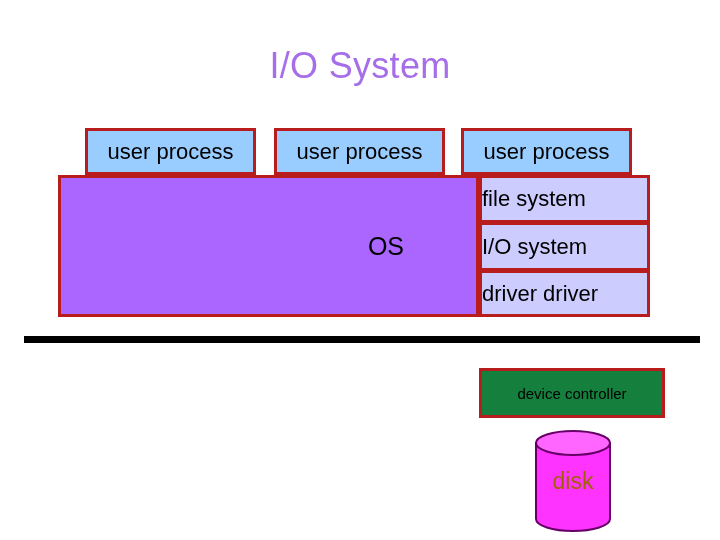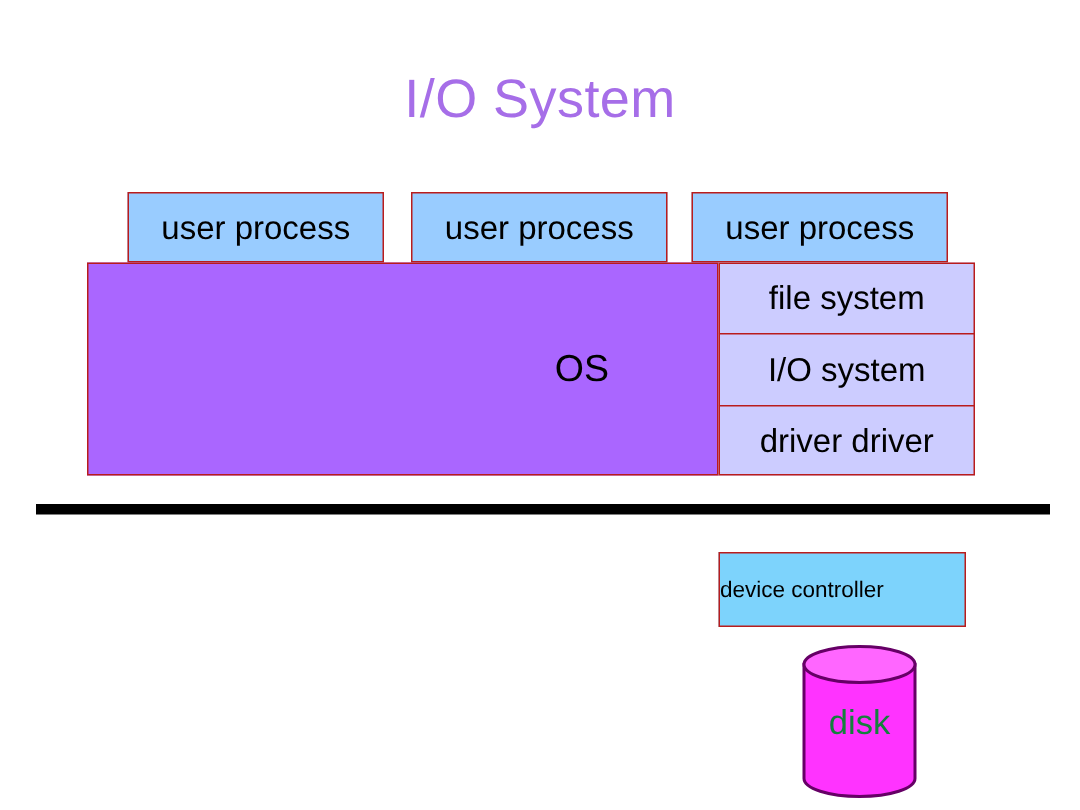--- a/index.html
+++ b/index.html
@@ -28,21 +28,21 @@
     line-height: 44px;
     color: #a66ee8;
     letter-spacing: 0.3px;
     white-space: nowrap;
   }
 
   
   .box {
     position: absolute;
     box-sizing: border-box;
-    border: 1px solid #b91c1c;
+    border: 3px solid #b91c1c;
     display: flex;
     align-items: center;
     color: #000000;
     white-space: nowrap;
   }
 
   .userproc {
     background: #99ccff;
     font-size: 22px;
     justify-content: center;
@@ -64,42 +64,42 @@
     justify-content: flex-end;
     padding-right: 72px;
     align-items: center;
   }
 
   .stack-cell {
     left: 479px;
     width: 171px;
     background: #ccccff;
     font-size: 22px;
-    justify-content: center;
   }
   .sc1 { top: 175px;  height: 48px; }
   .sc2 { top: 222px;  height: 49px; }
   .sc3 { top: 270px;  height: 47px; }
 
   .hw-bar {
     position: absolute;
     left: 24px;
     top: 336px;
     width: 676px;
     height: 7px;
     background: #000000;
   }
 
   .dev-ctrl {
     left: 479px;
     top: 368px;
-    width: 165px;
+    width: 186px;
     height: 50px;
-    background: #7dd3fc;
+    background: #15803d;
     font-size: 15px;
+    justify-content: center;
   }
 
   
   .disk {
     position: absolute;
     left: 534px;
     top: 430px;
     width: 78px;
     height: 102px;
   }
@@ -107,21 +107,21 @@
   .disk-label {
     position: absolute;
     left: 0;
     top: 0;
     width: 78px;
     height: 102px;
     display: flex;
     align-items: center;
     justify-content: center;
     font-size: 23px;
-    color: #15803d;
+    color: #a16207;
     white-space: nowrap;
   }
 </style>
 </head>
 <body>
 
 <div id="page">
 
   <div class="title">I/O System</div>
 

